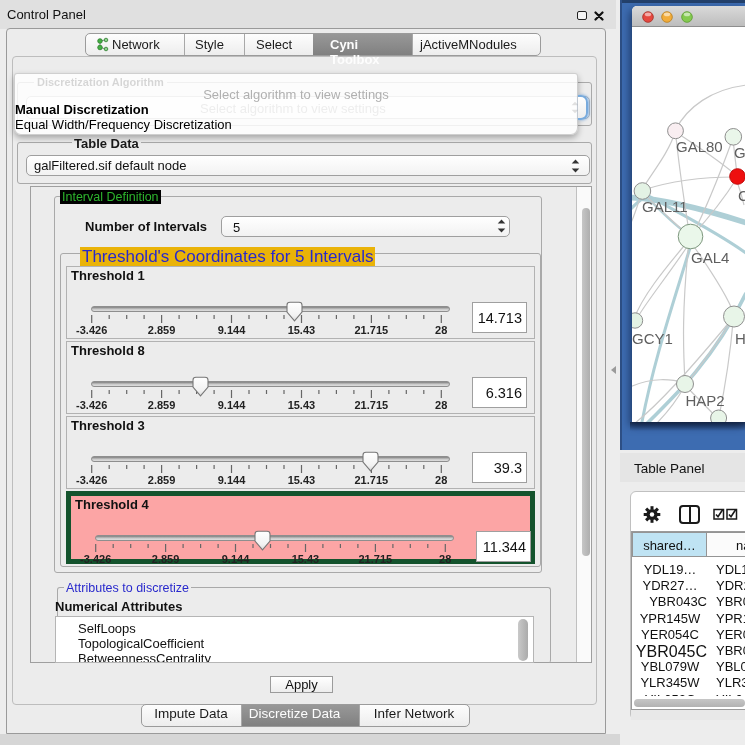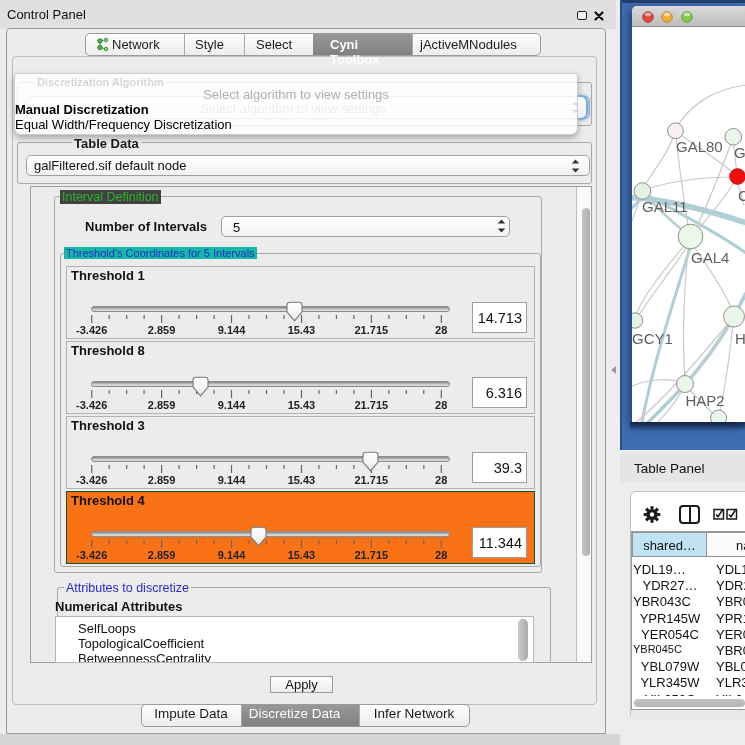--- a/index.html
+++ b/index.html
@@ -61,31 +61,31 @@
 <svg class="abs" style="left:571px;top:159px;" width="9" height="14" viewBox="0 0 9 14">
     <path d="M0.7 4.6 L4.5 0.6 L8.3 4.6 Z M0.7 9.4 L4.5 13.4 L8.3 9.4 Z" fill="#333"></path>
   </svg>
 
 <div class="abs" style="left:30px;top:186px;width:562px;height:477px;border:1px solid #9f9f9f;background:#ececec;"></div>
 
 <div class="abs" style="left:576px;top:187px;width:15px;height:475px;background:#fafafa;border-left:1px solid #c0c0c0;"></div>
 <div class="abs" style="left:582px;top:208px;width:8px;height:348px;background:linear-gradient(90deg,#c6c6c6,#aeaeae);border-radius:5px;"></div>
 
 <div class="abs" style="left:54px;top:196px;width:488px;height:377px;border:1px solid #a9a9a9;border-radius:3px;"></div>
-<div class="abs" style="left:60px;top:190px;font-size:12.5px;color:#2db52d;background:#404040;padding:0 2px;">Interval Definition</div>
+<div class="abs" style="left:60px;top:190px;font-size:12.5px;color:#2db52d;background:#000000;padding:0 2px;">Interval Definition</div>
 
 <div class="abs" style="left:85px;top:219px;font-size:13px;font-weight:bold;color:#111;">Number of Intervals</div>
 <div class="abs" style="left:221px;top:216px;width:289px;height:21px;background:linear-gradient(#ffffff,#f2f2f2);border:1px solid #9f9f9f;border-radius:5px;"></div>
 <div class="abs" style="left:233px;top:220px;font-size:13px;color:#111;">5</div>
 <svg class="abs" style="left:497px;top:219px;" width="9" height="14" viewBox="0 0 9 14">
     <path d="M0.7 4.6 L4.5 0.6 L8.3 4.6 Z M0.7 9.4 L4.5 13.4 L8.3 9.4 Z" fill="#333"></path>
   </svg>
 
 <div class="abs" style="left:60px;top:253px;width:481px;height:314px;border:1px solid #a9a9a9;border-radius:3px;"></div>
-<div class="abs" style="left:64px;top:247px;font-size:11px;color:#2929cc;background:#14b8a6;padding:0 2px;">Threshold's Coordinates for 5 Intervals</div>
+<div class="abs" style="left:80px;top:247px;font-size:17px;color:#2929cc;background:#eab308;padding:0 2px;">Threshold's Coordinates for 5 Intervals</div>
 
 <div class="abs" style="left:66px;top:266px;width:469px;height:73px;border:1px solid #b2b2b2;background:#ececec;">
   <div class="abs" style="left:4px;top:1px;font-size:13px;font-weight:bold;color:#111;">Threshold 1</div>
   <div class="abs" style="left:24px;top:39px;width:359px;height:6px;border-radius:3px;background:linear-gradient(#7f7f7f,#c9c9c9 55%,#dedede);border:1px solid #8e8e8e;"></div>
   <svg class="abs" style="left:24px;top:48px;" width="360" height="9" viewBox="0 0 360 9">
       <line x1="0.7" y1="0" x2="0.7" y2="8" stroke="#666" stroke-width="1.2"></line>
       <line x1="18.2" y1="0" x2="18.2" y2="4" stroke="#666" stroke-width="1.2"></line>
       <line x1="35.7" y1="0" x2="35.7" y2="4" stroke="#666" stroke-width="1.2"></line>
       <line x1="53.1" y1="0" x2="53.1" y2="4" stroke="#666" stroke-width="1.2"></line>
       <line x1="70.6" y1="0" x2="70.6" y2="8" stroke="#666" stroke-width="1.2"></line>
@@ -208,21 +208,21 @@
           <stop offset="0" stop-color="#ffffff"></stop>
           <stop offset="0.7" stop-color="#f2f2f2"></stop>
           <stop offset="1" stop-color="#dcdcdc"></stop>
         </linearGradient>
       </defs>
       <path d="M1,4 Q1,1.2 4,1.2 H13 Q16,1.2 16,4 V11 L8.5,19.8 L1,11 Z" fill="url(#tg416)" stroke="#777777" stroke-width="1.1"></path>
     </svg>
   <div class="abs" style="left:405px;top:35px;width:55px;height:31px;background:#fff;border:1px solid #9f9f9f;"></div>
   <div class="abs" style="left:405px;top:42.5px;width:50px;text-align:right;font-size:14.5px;color:#111;">39.3</div>
 </div>
-<div class="abs" style="left:66px;top:491px;width:469px;height:73px;border:1px solid #14532d;background:#f97316;">
+<div class="abs" style="left:66px;top:491px;width:469px;height:73px;border:5px solid #14532d;background:#fca5a5;">
   <div class="abs" style="left:4px;top:1px;font-size:13px;font-weight:bold;color:#111;">Threshold 4</div>
   <div class="abs" style="left:24px;top:39px;width:359px;height:6px;border-radius:3px;background:linear-gradient(#7f7f7f,#c9c9c9 55%,#dedede);border:1px solid #8e8e8e;"></div>
   <svg class="abs" style="left:24px;top:48px;" width="360" height="9" viewBox="0 0 360 9">
       <line x1="0.7" y1="0" x2="0.7" y2="8" stroke="#666" stroke-width="1.2"></line>
       <line x1="18.2" y1="0" x2="18.2" y2="4" stroke="#666" stroke-width="1.2"></line>
       <line x1="35.7" y1="0" x2="35.7" y2="4" stroke="#666" stroke-width="1.2"></line>
       <line x1="53.1" y1="0" x2="53.1" y2="4" stroke="#666" stroke-width="1.2"></line>
       <line x1="70.6" y1="0" x2="70.6" y2="8" stroke="#666" stroke-width="1.2"></line>
       <line x1="88.1" y1="0" x2="88.1" y2="4" stroke="#666" stroke-width="1.2"></line>
       <line x1="105.6" y1="0" x2="105.6" y2="4" stroke="#666" stroke-width="1.2"></line>
@@ -380,31 +380,31 @@
 <svg class="abs" style="left:726px;top:508px;" width="12" height="12" viewBox="0 0 12 12">
     <rect x="1" y="1.5" width="9.5" height="9.5" fill="none" stroke="#1a1a1a" stroke-width="1.5"></rect>
     <path d="M3,6.5 L5,8.7 L9.6,1.8" fill="none" stroke="#1a1a1a" stroke-width="1.6"></path>
   </svg>
 <div class="abs" style="left:631px;top:531px;width:114px;height:179px;background:#ffffff;border:1px solid #9a9a9a;border-right:none;"></div>
 <div class="abs" style="left:632px;top:532px;width:75px;height:25px;background:#bfe3f3;border:1px solid #949494;"></div>
 <div class="abs" style="left:632px;top:538px;width:75px;text-align:center;font-size:13px;color:#111;">shared…</div>
 <div class="abs" style="left:707px;top:532px;width:38px;height:25px;background:#fbfbfb;border-top:1px solid #949494;border-bottom:1px solid #949494;"></div>
 <div class="abs" style="left:736px;top:538px;font-size:13px;color:#111;">na</div>
 <div class="abs" style="left:632px;top:558px;width:113px;height:138px;overflow:hidden;">
-<div class="abs" style="left:1px;top:3.9px;width:74px;font-size:13px;color:#111;">YDL19…</div>
+<div class="abs" style="left:1px;top:3.9px;width:74px;text-align:center;font-size:13px;color:#111;">YDL19…</div>
 <div class="abs" style="left:84px;top:3.9px;width:29px;overflow:hidden;font-size:13px;color:#111;">YDL1</div>
 <div class="abs" style="left:1px;top:20.1px;width:74px;text-align:center;font-size:13px;color:#111;">YDR27…</div>
 <div class="abs" style="left:84px;top:20.1px;width:29px;overflow:hidden;font-size:13px;color:#111;">YDR2</div>
-<div class="abs" style="left:1px;top:36.3px;width:74px;text-align:left;font-size:13px;color:#111;">YBR043C</div>
+<div class="abs" style="left:1px;top:36.3px;width:74px;text-align:right;font-size:13px;color:#111;">YBR043C</div>
 <div class="abs" style="left:84px;top:36.3px;width:29px;overflow:hidden;font-size:13px;color:#111;">YBR0</div>
 <div class="abs" style="left:1px;top:52.5px;width:74px;text-align:center;font-size:13px;color:#111;">YPR145W</div>
 <div class="abs" style="left:84px;top:52.5px;width:29px;overflow:hidden;font-size:13px;color:#111;">YPR1</div>
 <div class="abs" style="left:1px;top:68.7px;width:74px;text-align:center;font-size:13px;color:#111;">YER054C</div>
 <div class="abs" style="left:84px;top:68.7px;width:29px;overflow:hidden;font-size:13px;color:#111;">YER0</div>
-<div class="abs" style="left:1px;top:84.9px;width:74px;text-align:left;font-size:11px;color:#111;">YBR045C</div>
+<div class="abs" style="left:1px;top:84.9px;width:74px;text-align:right;font-size:16px;color:#111;">YBR045C</div>
 <div class="abs" style="left:84px;top:84.9px;width:29px;overflow:hidden;font-size:13px;color:#111;">YBR0</div>
 <div class="abs" style="left:1px;top:101.1px;width:74px;text-align:center;font-size:13px;color:#111;">YBL079W</div>
 <div class="abs" style="left:84px;top:101.1px;width:29px;overflow:hidden;font-size:13px;color:#111;">YBL0</div>
 <div class="abs" style="left:1px;top:117.3px;width:74px;text-align:center;font-size:13px;color:#111;">YLR345W</div>
 <div class="abs" style="left:84px;top:117.3px;width:29px;overflow:hidden;font-size:13px;color:#111;">YLR3</div>
 <div class="abs" style="left:1px;top:133.5px;width:74px;text-align:center;font-size:13px;color:#111;">YIL052C</div>
 <div class="abs" style="left:84px;top:133.5px;width:29px;overflow:hidden;font-size:13px;color:#111;">YIL0</div>
 </div>
 <div class="abs" style="left:634px;top:698.5px;width:111px;height:8.5px;background:linear-gradient(#c6c6c6,#b2b2b2);border-radius:4.5px;"></div>
 <div class="abs" style="left:631px;top:710px;width:114px;height:10px;background:#e8e8e8;"></div>

